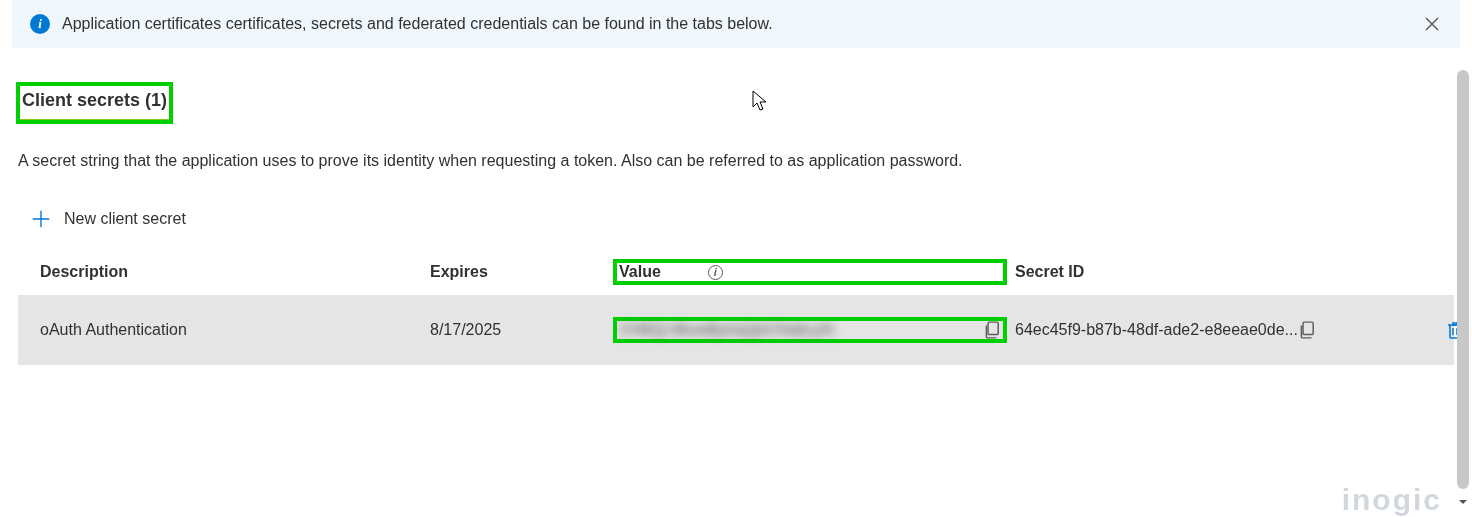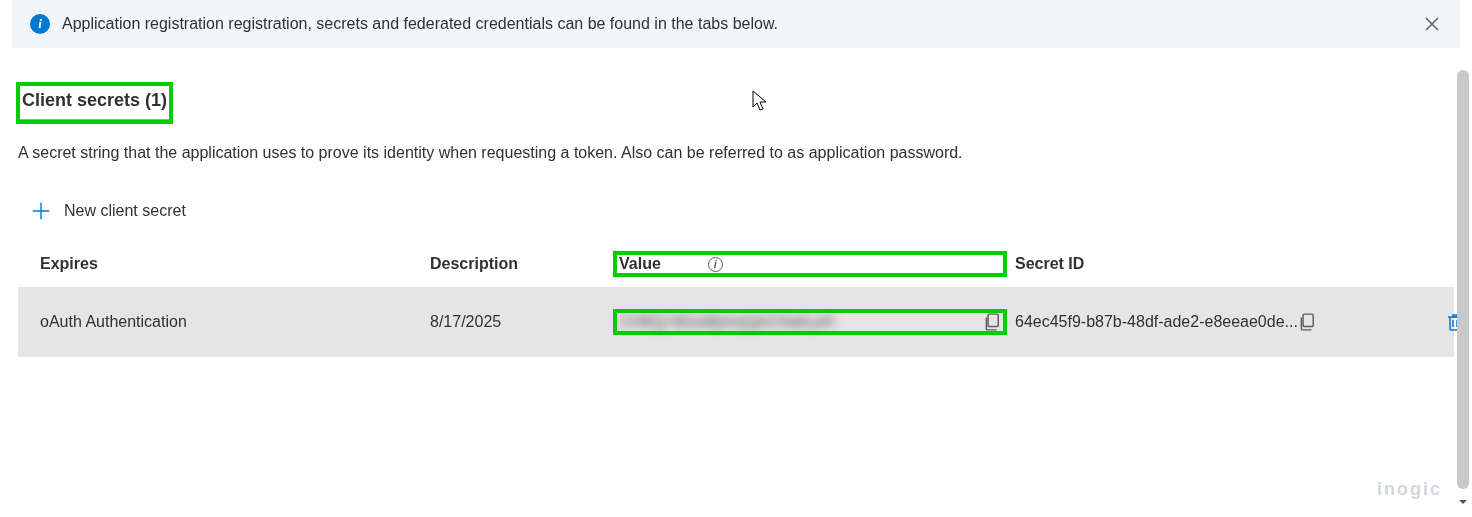--- a/index.html
+++ b/index.html
@@ -65,21 +65,21 @@
     font-weight: 700;
     border-bottom: 3px solid #84cc16;
   }
   .hl-tab {
     outline: 4px solid #00d000;
     outline-offset: -2px;
   }
 
   .desc {
     padding: 0 18px;
-    margin-top: 22px;
+    margin-top: 30px;
     font-size: 16px;
     color: #323130;
   }
 
   .new-secret {
     display: inline-flex;
     align-items: center;
     gap: 12px;
     margin: 38px 0 0 30px;
     color: #323130;
@@ -161,40 +161,40 @@
     top: 90px;
     width: 18px;
     height: 22px;
     pointer-events: none;
   }
 
   
   .wm {
     position:absolute;
     right: 30px;
-    bottom: 17px;
-    font-size: 18px;
+    bottom: 0;
+    font-size: 30px;
     font-weight: 600;
     color: #9aa8b5;
     opacity: 0.45;
     letter-spacing: 2px;
     font-family: "Segoe UI", sans-serif;
   }
 </style>
 </head>
 <body>
 
 
 
 
 <div class="info-bar">
   <div class="info-icon-wrap">
       <span class="i">i</span>
     </div>
-  <div class="msg">Application registration registration, secrets and federated credentials can be found in the tabs below.</div>
+  <div class="msg">Application certificates certificates, secrets and federated credentials can be found in the tabs below.</div>
   <div class="close">
     <svg viewBox="0 0 14 14" stroke="currentColor" stroke-width="1.5" fill="none">
         <path d="M1 1 L13 13 M13 1 L1 13"></path>
       </svg>
   </div>
 </div>
 
 
 <div class="tabs">
   <div class="tab active hl-tab">Client secrets (1)</div>
@@ -207,22 +207,22 @@
     <svg viewBox="0 0 24 24" stroke="currentColor" stroke-width="1.5" fill="none">
         <path d="M12 3 L12 21 M3 12 L21 12"></path>
       </svg>
   </span>
   <span>New client secret</span>
 </div>
 
 
 <div class="tbl">
   <div class="thead">
+    <div>Description</div>
     <div>Expires</div>
-    <div>Description</div>
     <div class="th-value hl-value" style="width:390px;gap:47px;">
       <span>Value</span>
       <span class="qicon">i</span>
     </div>
     <div>Secret ID</div>
   </div>
 
   <div class="trow">
     <div class="cell">oAuth Authentication</div>
     <div class="cell">8/17/2025</div>

